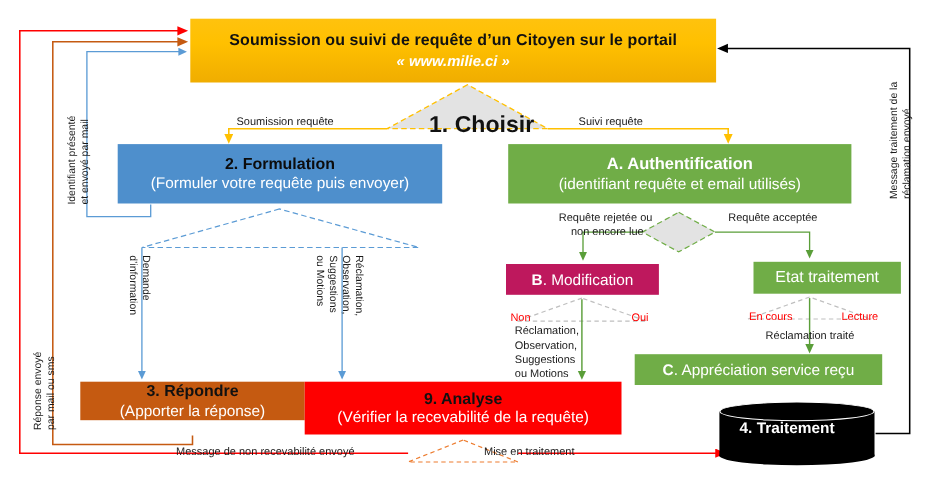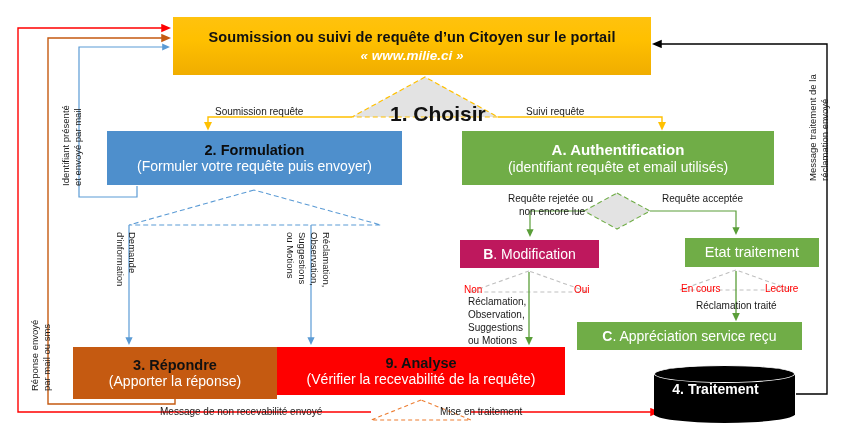--- a/index.html
+++ b/index.html
@@ -32,21 +32,21 @@
 
   
   #modification{left:460px;top:240px;width:139px;height:28px;background:#be185d;}
   #modification span{font-size:14px;color:#fff;}
   #etat{left:669px;top:238px;width:134px;height:29px;background:#70ad47;margin-left:16px;}
   #etat span{font-size:14.5px;color:#fff;}
   #appreciation{left:577px;top:322px;width:225px;height:28px;background:#70ad47;}
   #appreciation span{font-size:14px;color:#fff;}
 
   
-  #repondre{left:73px;top:347px;width:204px;height:52px;background:#c55a11;}
+  #repondre{left:73px;top:347px;width:204px;height:35px;background:#c55a11;}
   #repondre .t1{font-size:14.5px;color:#111;}
   #repondre .t2{font-size:14px;color:#ffffff;}
   #analyse{left:277px;top:347px;width:288px;height:48px;background:#fe0000;}
   #analyse .t1{font-size:14.5px;color:#111;}
   #analyse .t2{font-size:14px;color:#ffffff;}
 
   
   #traitement{position:absolute;left:654px;top:365px;width:141px;height:58px;}
   #traitement .cylBody{position:absolute;left:0;top:9px;width:141px;height:41px;background:#000;}
   #traitement .cylTop{position:absolute;left:0;top:0;width:141px;height:18px;border-radius:50%;

